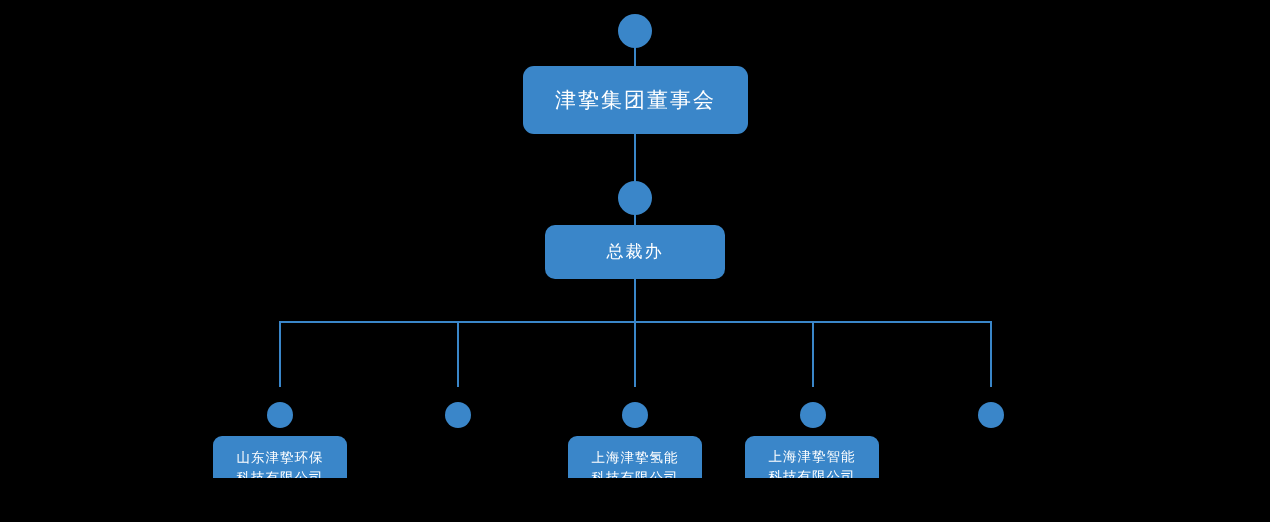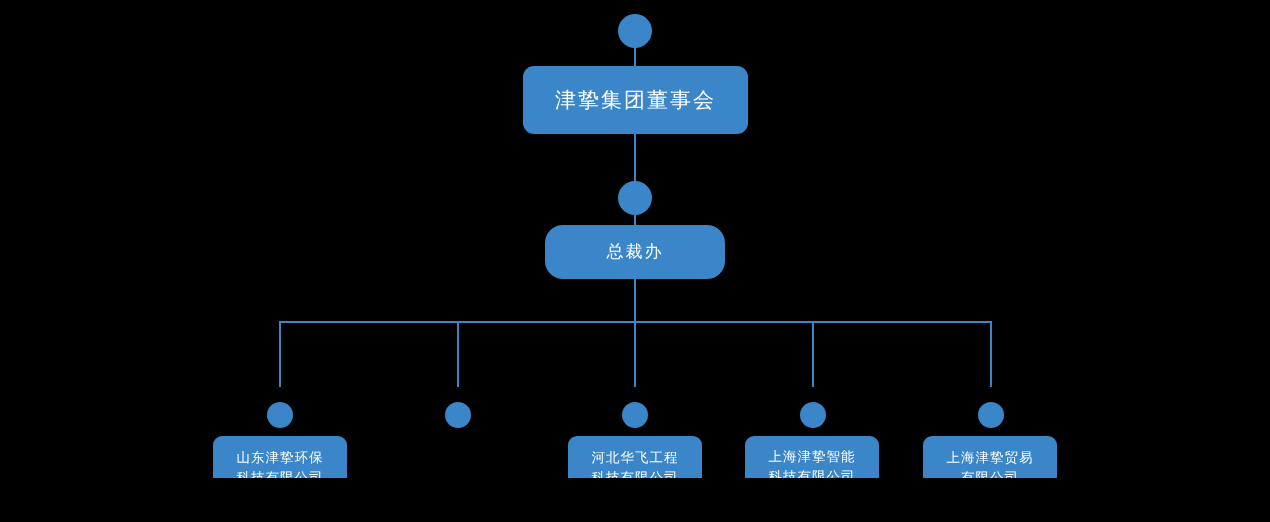--- a/index.html
+++ b/index.html
@@ -42,21 +42,21 @@
     letter-spacing: 2px;
     border-radius: 11px;
   }
   .node-box.level2 {
     left: 545px;
     top: 225px;
     width: 180px;
     height: 54px;
     font-size: 17px;
     letter-spacing: 2px;
-    border-radius: 18px;
+    border-radius: 10px;
   }
   .node-box.leaf {
     top: 436px;
     width: 134px;
     height: 64px;
     font-size: 13.5px;
     letter-spacing: 1px;
     border-radius: 9px;
   }
   
@@ -111,20 +111,18 @@
   <div class="conn v" style="left:990px; top:321px; height:66px;"></div>
 
   <div class="node-dot small" style="left:267px; top:402px;"></div>
   <div class="node-dot small" style="left:445px; top:402px;"></div>
   <div class="node-dot small" style="left:622px; top:402px;"></div>
   <div class="node-dot small" style="left:800px; top:402px;"></div>
   <div class="node-dot small" style="left:978px; top:402px;"></div>
 
   <div class="node-box leaf" style="left:213px;">山东津挚环保
 科技有限公司</div>
-  <div class="node-box leaf" style="left:568px;">河北华飞工程
+  <div class="node-box leaf" style="left:568px;">上海津挚氢能
 科技有限公司</div>
   <div class="node-box leaf" style="left:745px;font-family:Liberation Mono, monospace;">上海津挚智能
 科技有限公司</div>
-  <div class="node-box leaf" style="left:923px;">上海津挚贸易
-有限公司</div>
 
 </div>
 
 </body></html>

